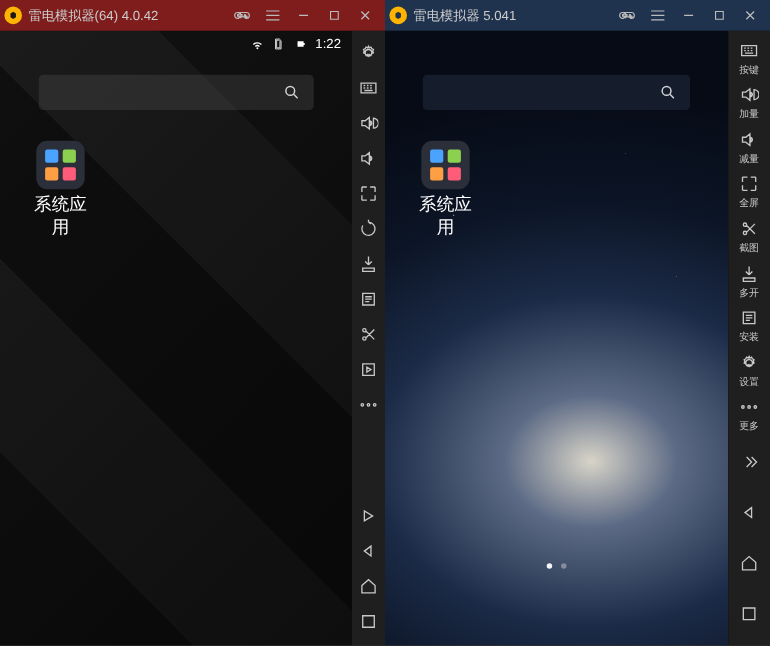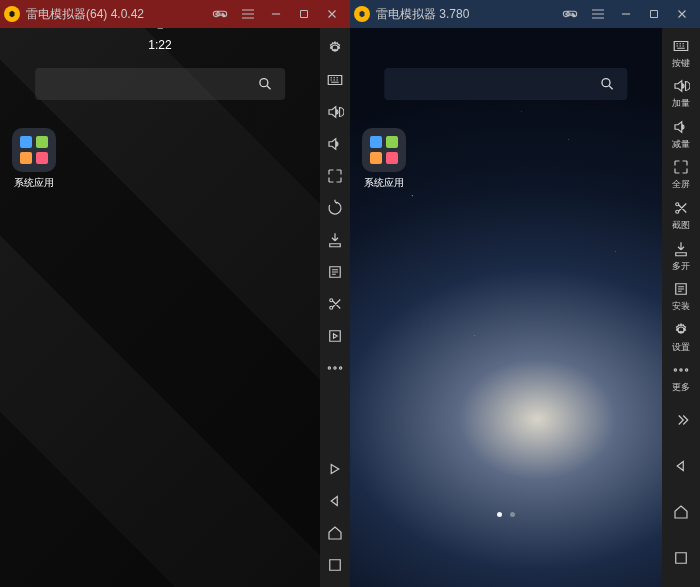--- a/index.html
+++ b/index.html
@@ -24,28 +24,28 @@
      mix-blend-mode: overlay; }
   .wall-galaxy { position:absolute; inset:0; background: radial-gradient(ellipse 140% 60% at 60% 70%, #d8d4c8 0%, #5c6a85 18%, #1b2a46 45%, #0c1526 70%, #060b16 100%); }
   .wall-galaxy::after { content:""; position:absolute; inset:0; background:
      radial-gradient(2px 2px at 20% 30%, #fff, transparent 50%),
      radial-gradient(1px 1px at 70% 20%, #fff, transparent 50%),
      radial-gradient(1px 1px at 40% 55%, #fff, transparent 50%),
      radial-gradient(1px 1px at 85% 40%, #fff, transparent 50%),
      radial-gradient(1px 1px at 55% 15%, #cfd8ff, transparent 50%);
      opacity:0.6; }
 
-  .statusbar { position: absolute; top: 0; left: 0; right: 0; height: 24px; display: flex; align-items: center; justify-content: flex-end; padding: 0 10px; gap: 6px; color: #fff; font-size: 12px; font-weight: 500; flex-direction: column; }
+  .statusbar { position: absolute; top: 0; left: 0; right: 0; height: 24px; display: flex; align-items: center; justify-content: flex-end; padding: 0 10px; gap: 6px; color: #fff; font-size: 12px; font-weight: 500; }
   .statusbar .ico { display:inline-flex; }
 
   .searchbar { position: absolute; top: 40px; left: 50%; transform: translateX(-50%); width: 78%; height: 32px; background: rgba(80,80,80,0.35); border-radius: 4px; display: flex; align-items: center; justify-content: flex-end; padding: 0 12px; }
   .right .searchbar { background: rgba(40,50,70,0.45); }
   .searchbar svg { opacity: 0.8; }
 
-  .app-icon { position: absolute; top: 100px; left: 6px; width: 56px; text-align: center; color: #fff; font-size: 10px; cursor: pointer; }
+  .app-icon { position: absolute; top: 100px; left: 27px; width: 56px; text-align: center; color: #fff; font-size: 16px; cursor: pointer; }
   .app-icon .tile { width: 44px; height: 44px; margin: 0 auto 4px; background: #2a2f3a; border-radius: 10px; display: grid; grid-template: 1fr 1fr / 1fr 1fr; gap: 4px; padding: 8px; }
   .app-icon .tile span { border-radius: 2px; }
   .app-icon .tile span:nth-child(1){background:#4aa3ff;} 
   .app-icon .tile span:nth-child(2){background:#8bd14f;} 
   .app-icon .tile span:nth-child(3){background:#ff9f43;} 
   .app-icon .tile span:nth-child(4){background:#ff5c7a;}
 
   .page-dots { position:absolute; bottom:70px; left:50%; transform:translateX(-50%); display:flex; gap:8px; }
   .page-dots span { width:5px; height:5px; border-radius:50%; background:#fff; opacity:0.35; }
   .page-dots span.active { opacity:0.95; }
@@ -215,21 +215,21 @@
   </div>
 </div>
 
 <div class="emulator right">
   <div class="titlebar">
     <span class="tb-logo">
         <svg viewBox="0 0 24 24">
           <path fill="#20334e" d="M12 4l6 4v8l-6 4-6-4V8z"></path>
         </svg>
       </span>
-    <span class="tb-title">雷电模拟器 3.780</span>
+    <span class="tb-title">雷电模拟器 5.041</span>
     <div class="tb-icons">
       <span class="tb-btn">
           <svg width="16" height="16" viewBox="0 0 24 24" fill="none" stroke="currentColor" stroke-width="1.6">
             <path d="M6 8h12a4 4 0 0 1 0 8h-1l-2-2h-6l-2 2H6a4 4 0 0 1 0-8zM8 11H6v2h2v2h2v-2h2v-2h-2V9H8v2zm8 0a1 1 0 1 0 0 2 1 1 0 0 0 0-2zm2 2a1 1 0 1 0 0 2 1 1 0 0 0 0-2z"></path>
           </svg>
         </span>
       <span class="tb-btn">
           <svg width="16" height="16" viewBox="0 0 24 24" fill="none" stroke="currentColor" stroke-width="1.6">
             <path d="M3 6h18M3 12h18M3 18h18"></path>
           </svg>

